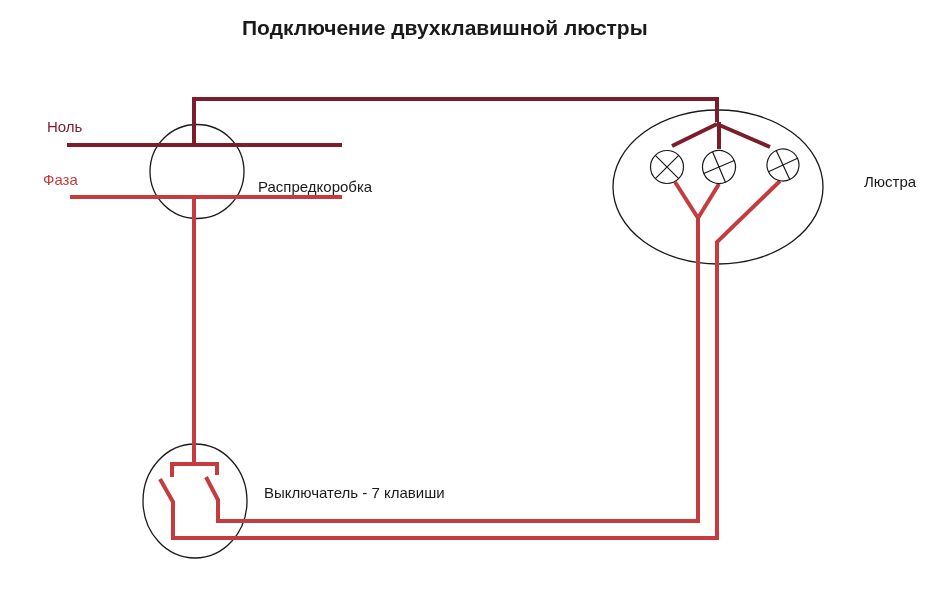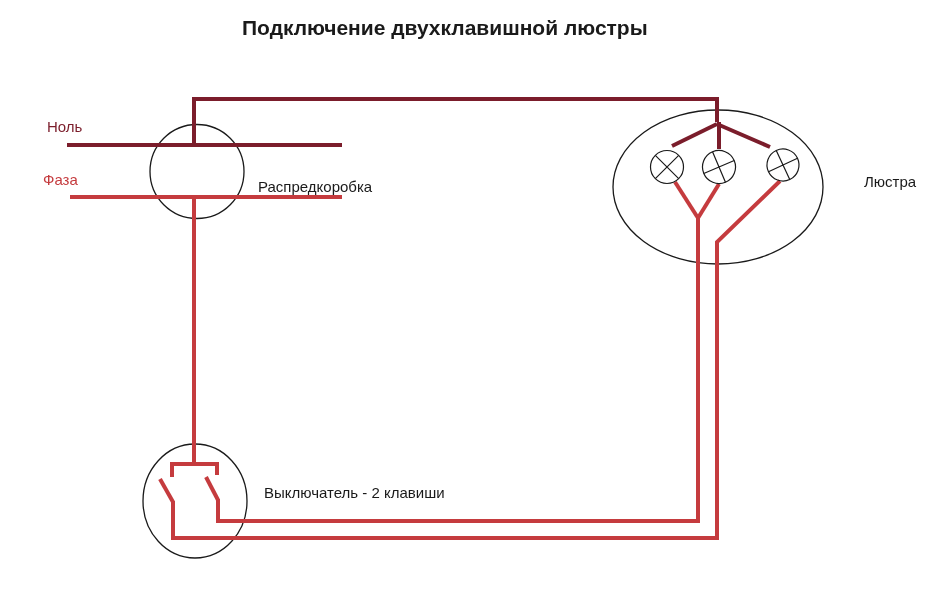--- a/index.html
+++ b/index.html
@@ -109,14 +109,14 @@
     <g transform="rotate(20 783 165)">
       <circle cx="783" cy="165" r="16" class="lampline"></circle>
       <path d="M771.7,153.7 L794.3,176.3 M771.7,176.3 L794.3,153.7" class="lampline"></path>
     </g>
   </svg>
 
   <div id="neutral-label" class="lbl">Ноль</div>
   <div id="phase-label" class="lbl">Фаза</div>
   <div id="junction-box-label" class="lbl">Распредкоробка</div>
   <div id="chandelier-label" class="lbl">Люстра</div>
-  <div id="switch-label" class="lbl">Выключатель - 2 клавиши</div>
+  <div id="switch-label" class="lbl">Выключатель - 7 клавиши</div>
 </div>
 
 </body></html>

